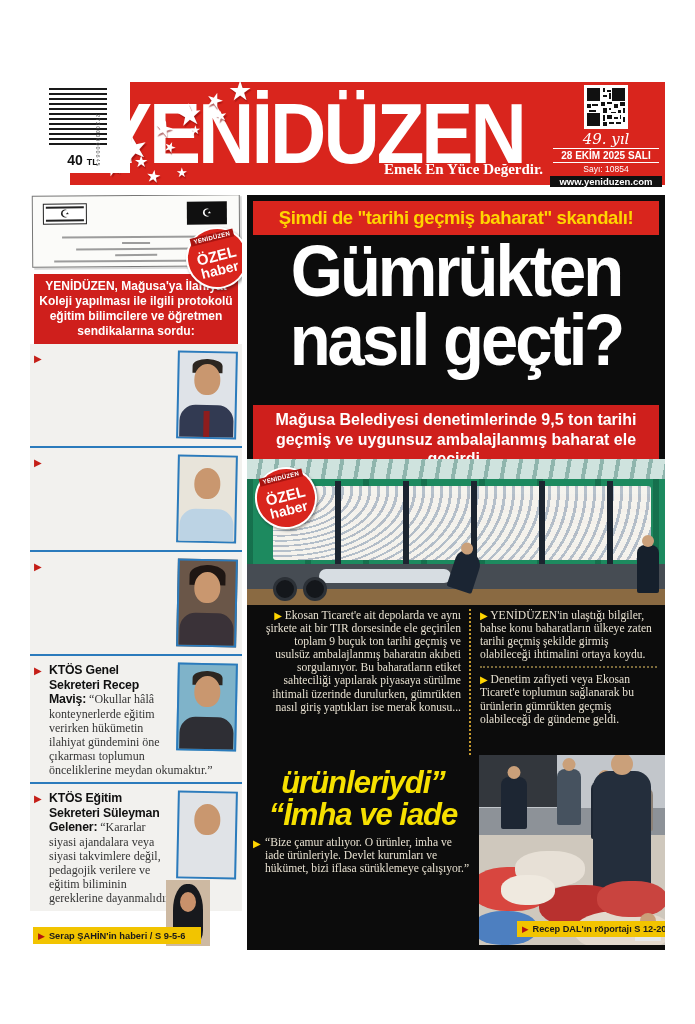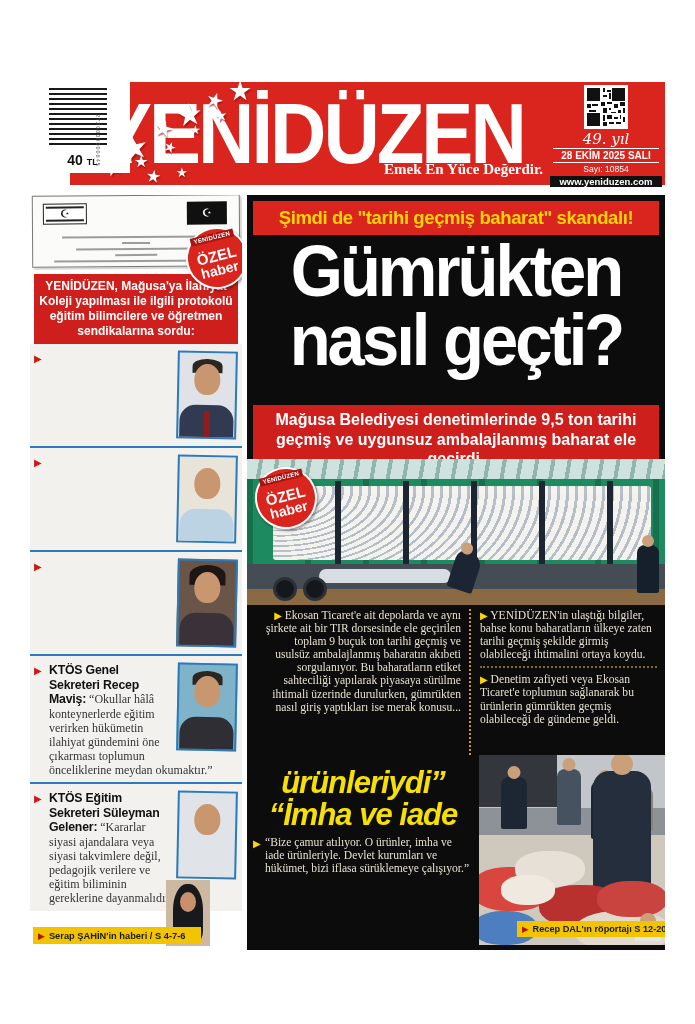--- a/index.html
+++ b/index.html
@@ -261,21 +261,21 @@
       <p class="entry-text"><b>KTÖS Eğitim Sekreteri Süleyman Gelener:</b> <span>“Kararlar siyasi ajandalara veya siyasi takvimlere değil, pedagojik verilere ve eğitim biliminin gereklerine dayanmalıdır.”</span></p>
     </div>
   </div>
 
   <div class="mini-photo">
     <div class="hood"></div>
     <div class="face"></div>
   </div>
   <div class="ref-bar">
     <span class="rb-arrow">▶</span>
-    <span class="rb-text">Serap ŞAHİN'in haberi / S 4-7-6</span>
+    <span class="rb-text">Serap ŞAHİN'in haberi / S 9-5-6</span>
   </div>
 </div>
 
 <div class="main-panel">
   <div class="kicker-box">
     <span class="kicker-text">Şimdi de "tarihi geçmiş baharat" skandalı!</span>
   </div>
   <div class="big-headline">
     <div>Gümrükten</div>
     <div>nasıl geçti?</div>

